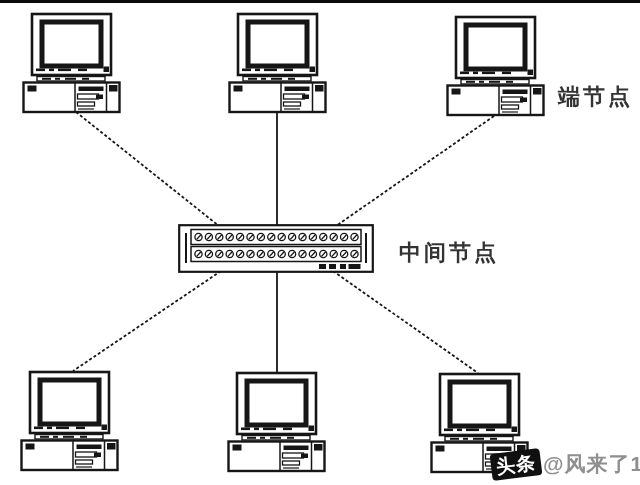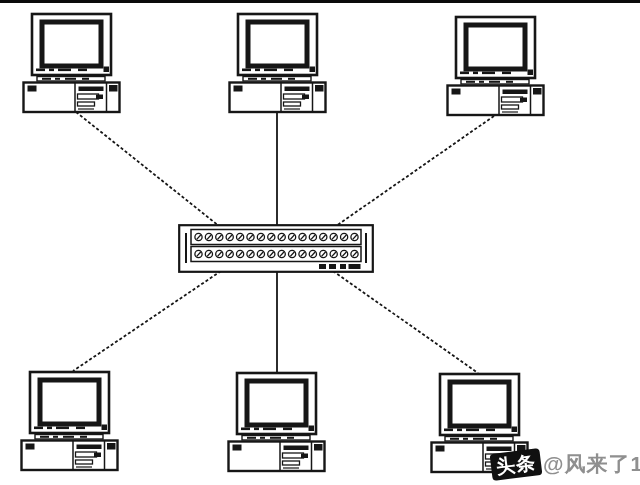--- a/index.html
+++ b/index.html
@@ -228,19 +228,21 @@
         <use href="#pc"></use>
       </svg>
   </div>
 
   <div class="hub">
     <svg width="196" height="49">
         <use href="#hub"></use>
       </svg>
   </div>
 
+  <div class="diagram-label label-end-node">端节点</div>
+  <div class="diagram-label label-intermediate-node">中间节点</div>
 
   <div class="watermark">
     <span class="watermark-badge">头条</span>
     <span class="watermark-handle">@风来了156</span>
   </div>
 
 </div>
 
 </body></html>

